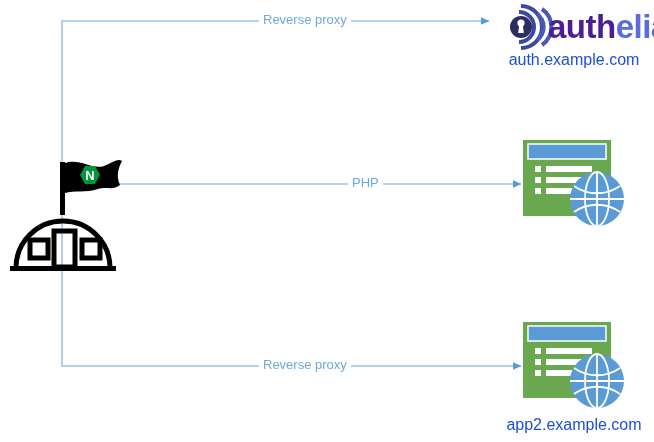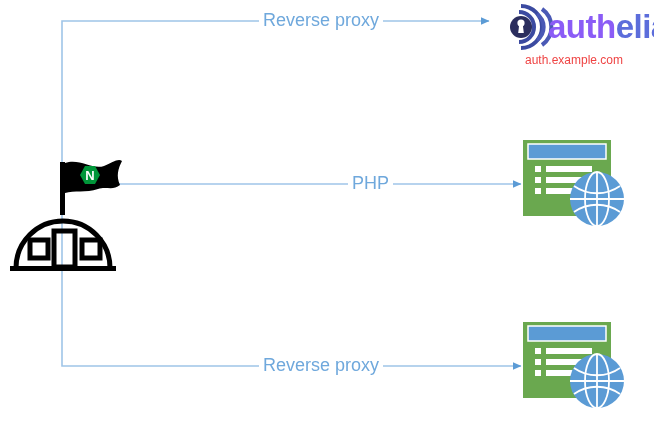--- a/index.html
+++ b/index.html
@@ -20,46 +20,46 @@
   .svg-layer {
     position: absolute;
     left: 0;
     top: 0;
     width: 654px;
     height: 442px;
   }
   .edge-label {
     position: absolute;
     color: #6fa8dc;
-    font-size: 18px;
+    font-size: 13px;
     font-family: "Liberation Sans", sans-serif;
     background: #ffffff;
     padding: 0 4px;
     white-space: nowrap;
     line-height: 16px;
   }
   .node-label {
     position: absolute;
-    color: #ef4444;
-    font-size: 12px;
+    color: #1d4ed8;
+    font-size: 16px;
     font-family: "Liberation Sans", sans-serif;
     white-space: nowrap;
     text-align: center;
     line-height: 18px;
   }
   .wordmark {
     position: absolute;
     font-size: 33px;
     font-weight: bold;
     letter-spacing: -0.5px;
     font-family: "Liberation Sans", sans-serif;
     white-space: nowrap;
     line-height: 36px;
   }
-  .wm-dark { color: #8b5cf6; }
+  .wm-dark { color: #4c1d95; }
   .wm-light { color: #5c6ddb; }
 </style>
 </head>
 <body>
 
 <div id="canvas">
 
   <svg class="svg-layer" viewBox="0 0 654 442" xmlns="http://www.w3.org/2000/svg">
     <defs>
       <marker id="arrowhead" markerWidth="9" markerHeight="8" refX="8.5" refY="4" orient="auto" markerUnits="userSpaceOnUse">
@@ -161,14 +161,15 @@
 
   <div class="edge-label" style="left:259px; top:12px;">Reverse proxy</div>
 
   <div class="edge-label" style="left:301px; top:175px;margin-left:47px;">PHP</div>
 
   <div class="edge-label" style="left:259px; top:357px;">Reverse proxy</div>
 
   <div class="node-label" style="left:494px; top:51px; width:160px;">auth.example.com</div>
 
 
+  <div class="node-label" style="left:494px; top:416px; width:160px;">app2.example.com</div>
 
 </div>
 
 </body></html>

